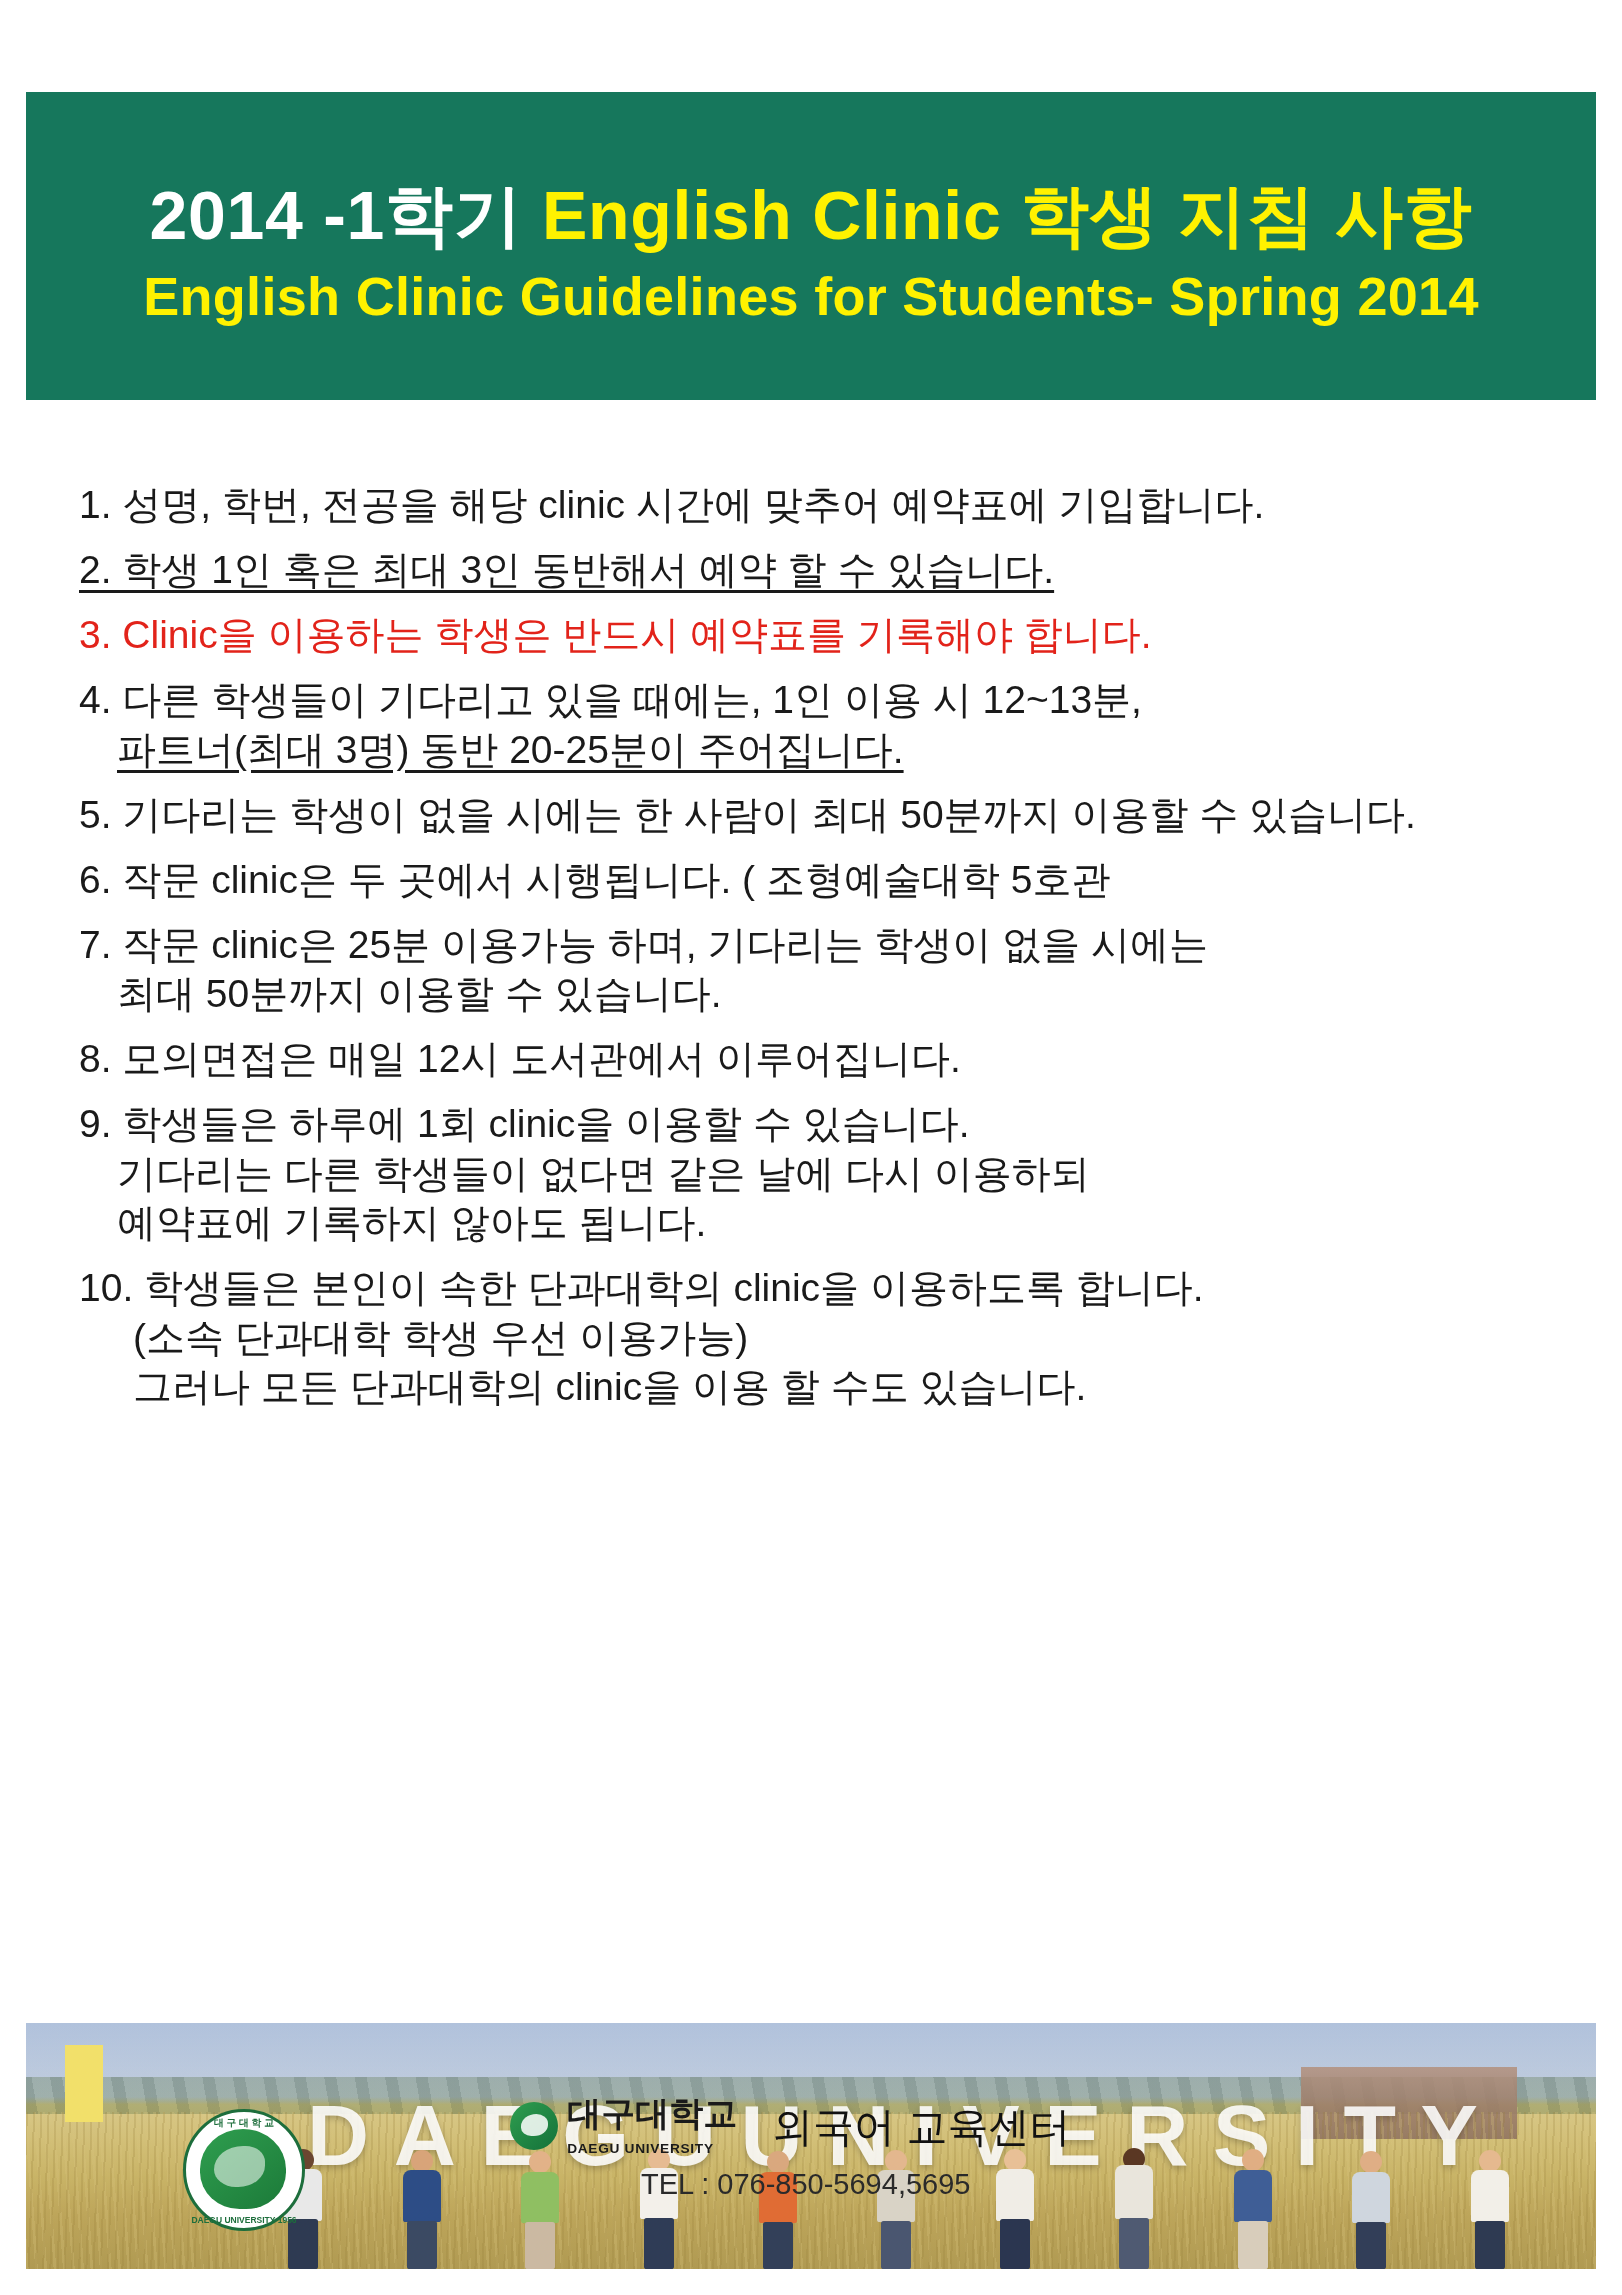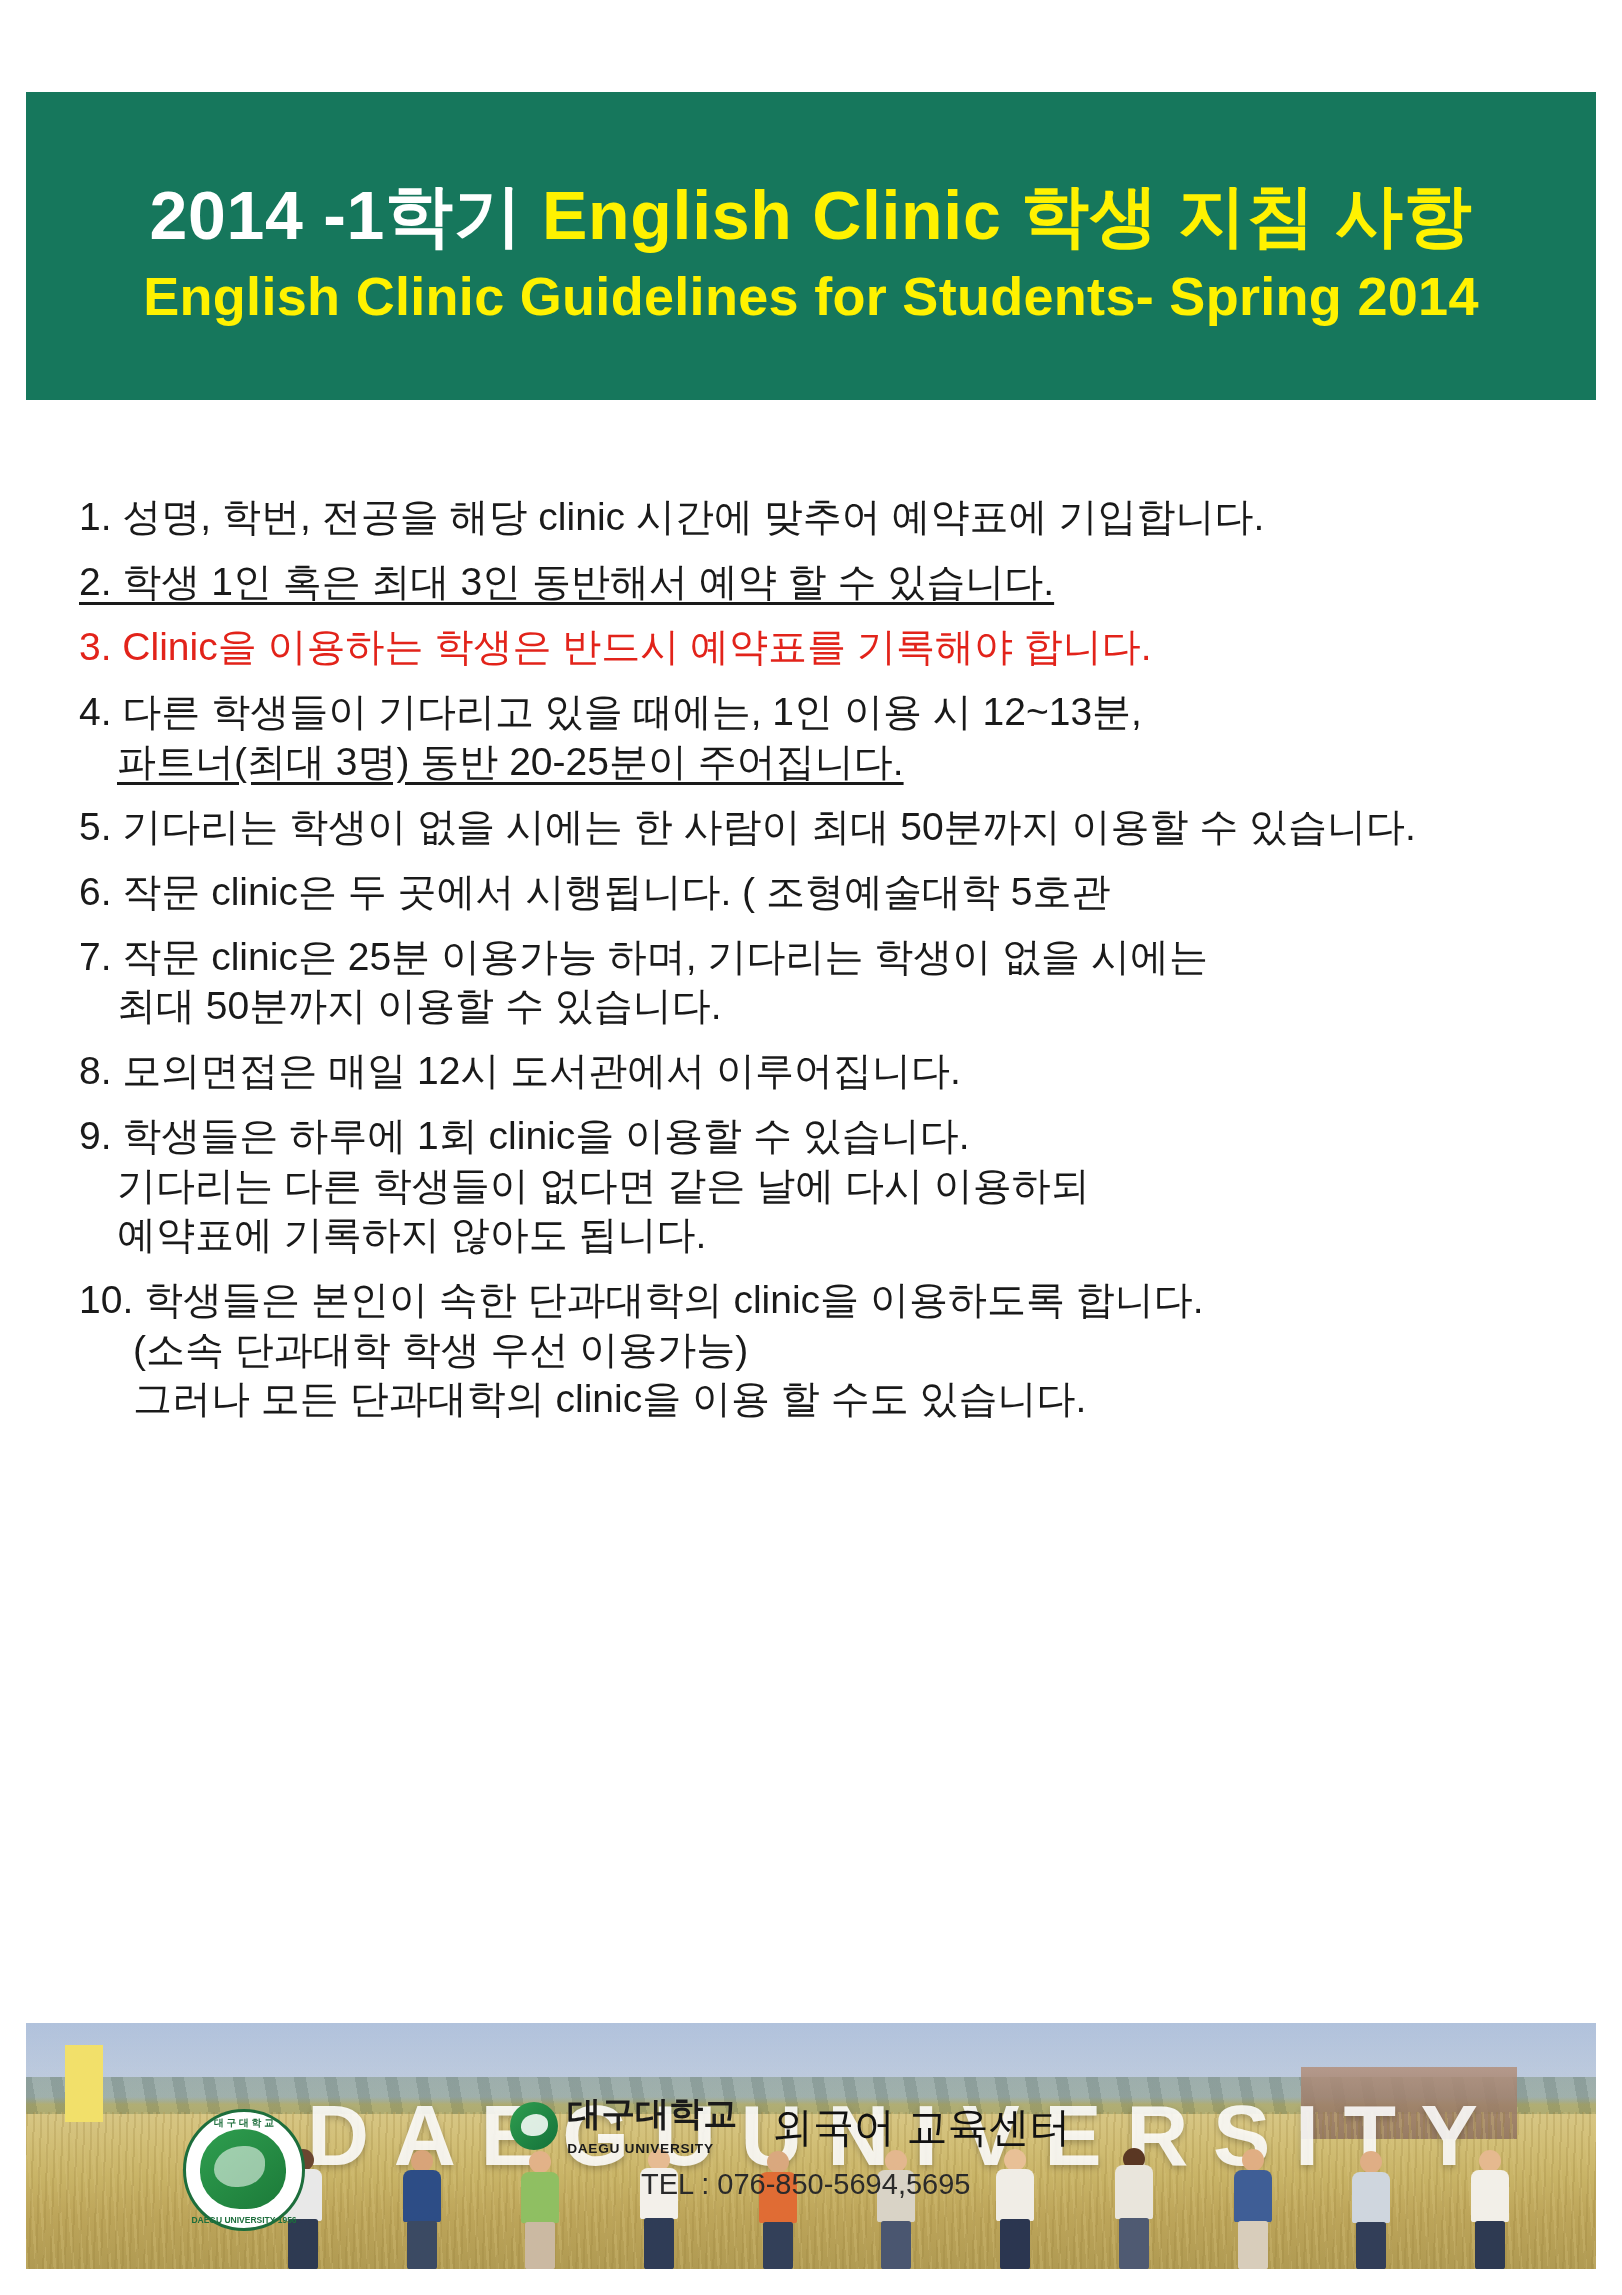--- a/index.html
+++ b/index.html
@@ -46,21 +46,21 @@
     line-height: 1.2;
     margin-top: 10px;
     white-space: nowrap;
     letter-spacing: 0.3px;
   }
 
   
   .guidelines {
     position: absolute;
     left: 79px;
-    top: 497px;
+    top: 485px;
     width: 1492px;
   }
   .g-item {
     font-size: 39px;
     color: #1a1a1a;
     line-height: 1.0;
     margin-bottom: 26px;
     white-space: nowrap;
   }
   .g-line {

